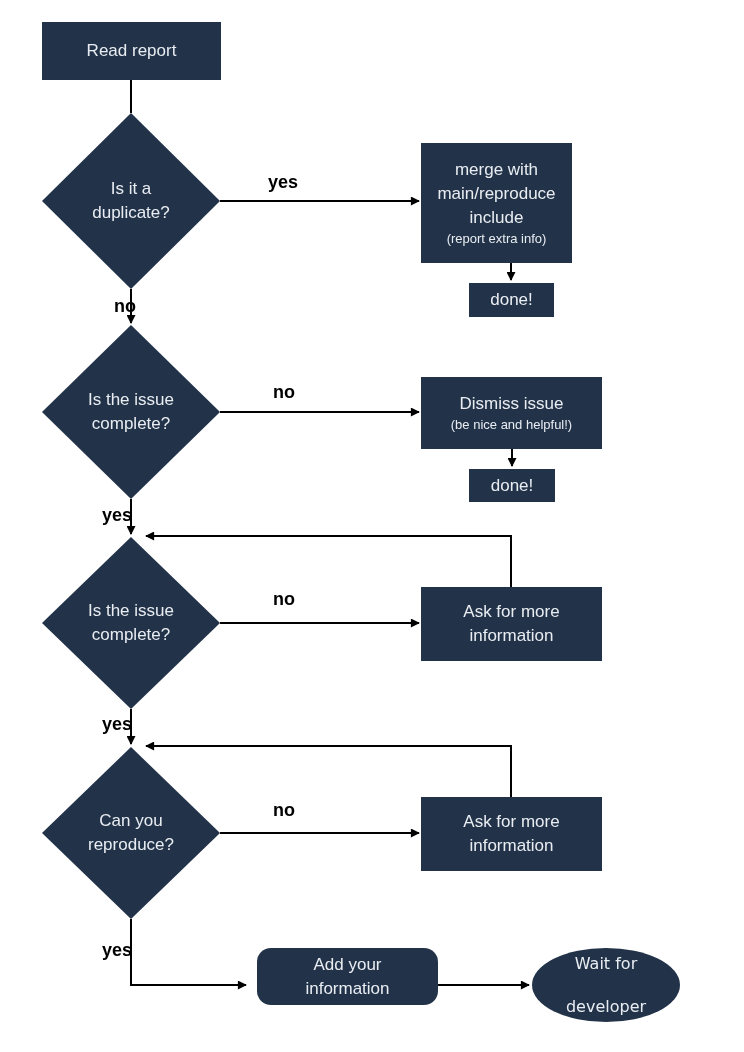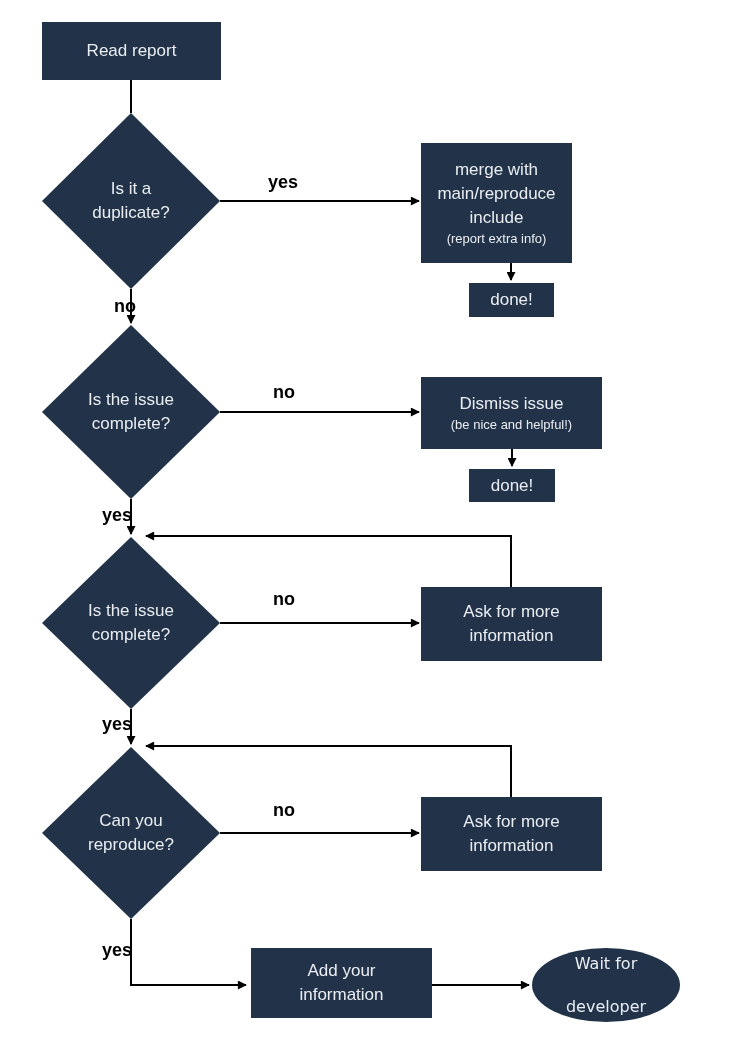--- a/index.html
+++ b/index.html
@@ -131,21 +131,21 @@
   <div class="node diamond" style="left:42px; top:747px; width:178px; height:172px;">
     <span>Can you</span>
     <span>reproduce?</span>
   </div>
 
   <div class="node" style="left:421px; top:797px; width:181px; height:74px;">
     <span>Ask for more</span>
     <span>information</span>
   </div>
 
-  <div class="node" style="left:251px; top:948px; width:181px; height:70px;">
+  <div class="node" style="left:257px; top:948px; width:181px; height:57px;border-radius:14px;">
     <span>Add your</span>
     <span>information</span>
   </div>
 
   <div class="node ellipse" style="left:532px; top:948px; width:148px; height:74px;">
     <span>Wait for</span>
     <span>developer</span>
   </div>
 
   <div class="edge-label" style="left:258px; top:172px;">yes</div>

